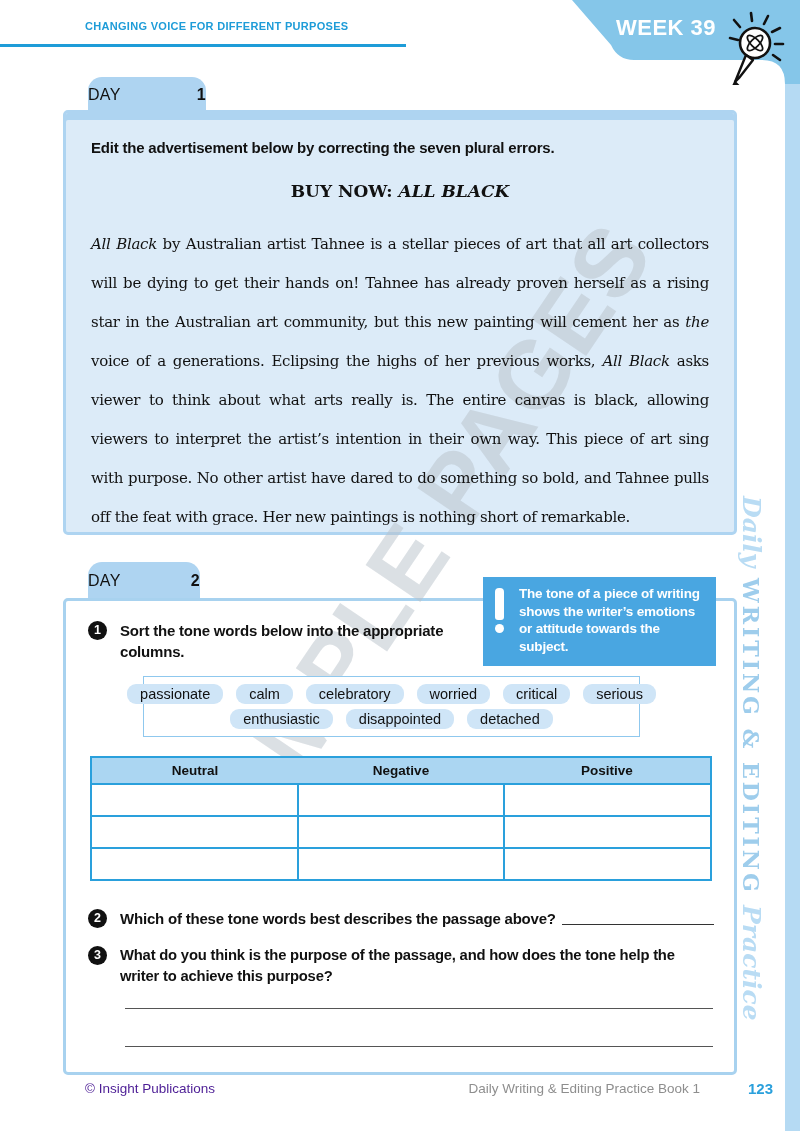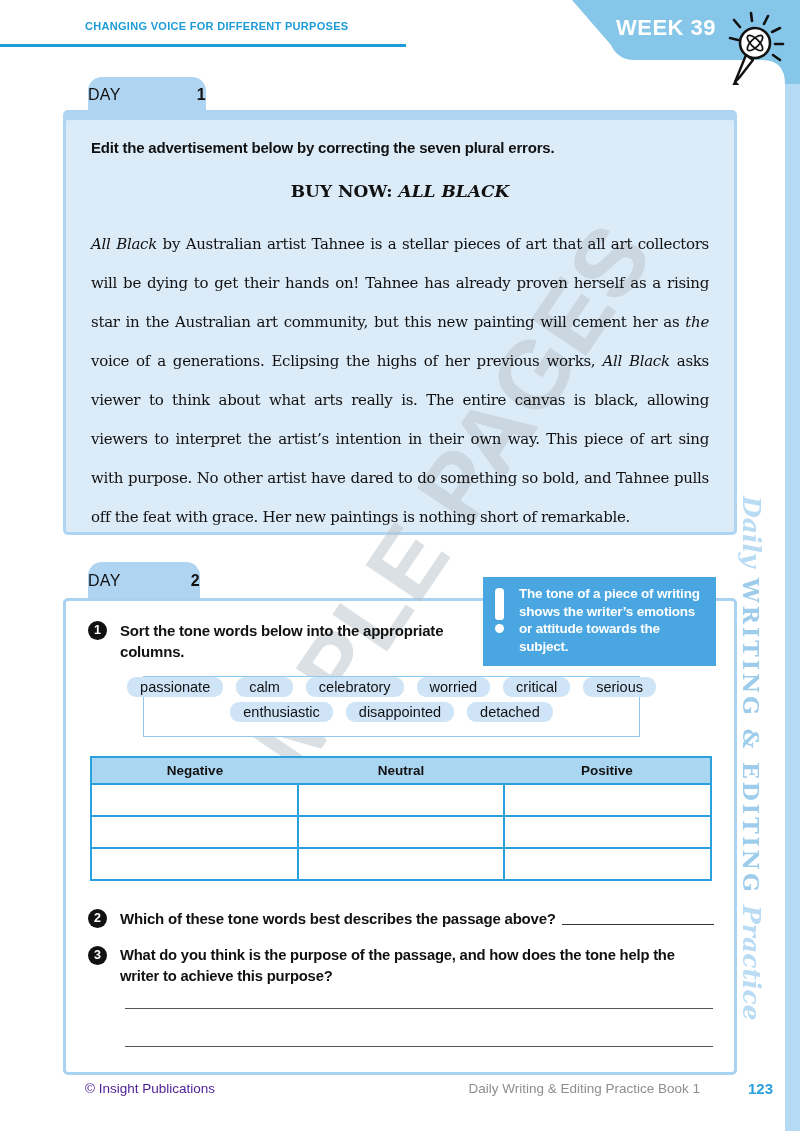--- a/index.html
+++ b/index.html
@@ -69,21 +69,21 @@
   .q2-line { flex:1; border-bottom:1.5px solid #333; margin:0 0 4px 6px; }
   .q3-row { left:88px; top:945px; width:626px; }
   .q3-row .q-text { width:604px; font-size:14.8px; }
   .ans-line { position:absolute; left:125px; width:588px; border-top:1.6px solid #555; z-index:2; }
   .ans-line-1 { top:1008px; }
   .ans-line-2 { top:1046px; }
 
   
   .word-box { position:absolute; left:143px; top:676px; width:497px; height:61px;
     border:1.5px solid #8fc8ee; background:#fff; display:flex; flex-direction:column;
-    align-items:center; gap:5px; z-index:2; }
+    justify-content:center; align-items:center; gap:5px; z-index:2; }
   .chip-row { display:flex; justify-content:center; gap:13px; }
   .chip { background:#cfe5f7; border-radius:9px; padding:2px 13px; font-size:14.5px; }
 
   
   .tone-table { position:absolute; left:90px; top:756px; width:622px;
     border:2px solid #2aa0dc; z-index:2; background:transparent; }
   .tt-head { display:flex; height:25px; background:#abd6f2; }
   .tt-head .cell { flex:1; display:flex; align-items:center; justify-content:center;
     font-weight:bold; font-size:13.5px; }
   .tt-row { display:flex; height:32px; border-top:2px solid #2aa0dc; background:#fff; }
@@ -182,22 +182,22 @@
     </div>
   <div class="chip-row">
       <span class="chip">enthusiastic</span>
       <span class="chip">disappointed</span>
       <span class="chip">detached</span>
     </div>
 </div>
 
 <div class="tone-table">
   <div class="tt-head">
+    <div class="cell">Neutral</div>
     <div class="cell">Negative</div>
-    <div class="cell">Neutral</div>
     <div class="cell">Positive</div>
   </div>
   <div class="tt-row">
     <div class="cell"></div>
     <div class="cell"></div>
     <div class="cell"></div>
   </div>
   <div class="tt-row">
     <div class="cell"></div>
     <div class="cell"></div>

